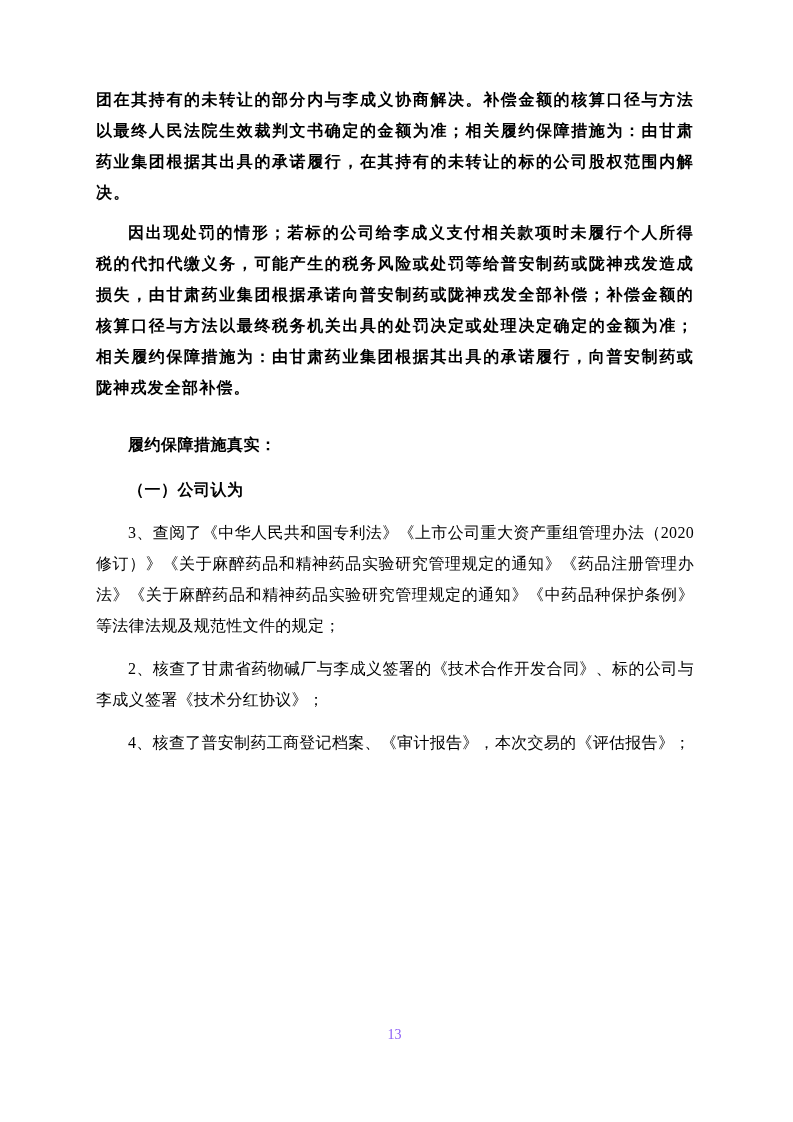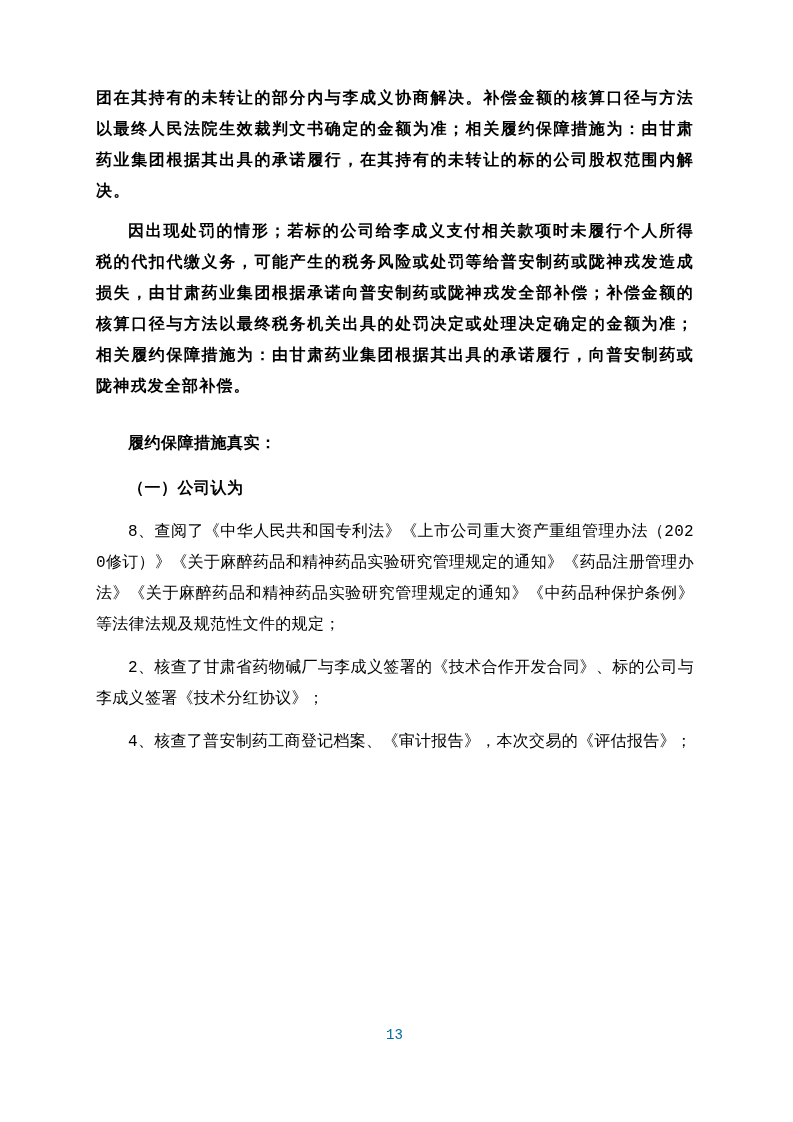--- a/index.html
+++ b/index.html
@@ -6,21 +6,21 @@
       margin: 0;
       padding: 0;
       background: #ffffff;
     }
     .page {
       position: relative;
       width: 789px;
       height: 1122px;
       background: #ffffff;
       color: #000000;
-      font-family: Liberation Mono, monospace;
+      font-family: Liberation Serif, serif;
       overflow: hidden;
       box-sizing: border-box;
     }
     .content {
       position: absolute;
       left: 96px;
       right: 95px;
       top: 84px;
     }
     .para {
@@ -57,39 +57,39 @@
       margin-bottom: 12px;
     }
     .page-number {
       position: absolute;
       top: 1026px;
       left: 0;
       width: 100%;
       text-align: center;
       font-size: 14px;
       line-height: 18px;
-      color: #0369a1;
+      color: #8b5cf6;
     }
   </style>
 </head>
 <body>
 
 <div class="page">
   <div class="content">
 
     <p class="para bold no-indent">团在其持有的未转让的部分内与李成义协商解决。补偿金额的核算口径与方法以最终人民法院生效裁判文书确定的金额为准；相关履约保障措施为：由甘肃药业集团根据其出具的承诺履行，在其持有的未转让的标的公司股权范围内解决。</p>
 
     <p class="para bold">因出现处罚的情形；若标的公司给李成义支付相关款项时未履行个人所得税的代扣代缴义务，可能产生的税务风险或处罚等给普安制药或陇神戎发造成损失，由甘肃药业集团根据承诺向普安制药或陇神戎发全部补偿；补偿金额的核算口径与方法以最终税务机关出具的处罚决定或处理决定确定的金额为准；相关履约保障措施为：由甘肃药业集团根据其出具的承诺履行，向普安制药或陇神戎发全部补偿。</p>
 
 
     <p class="para section-heading">履约保障措施真实：</p>
 
     <p class="para subsection-heading">（一）公司认为</p>
 
-    <p class="para normal">8、查阅了《中华人民共和国专利法》《上市公司重大资产重组管理办法（2020修订）》《关于麻醉药品和精神药品实验研究管理规定的通知》《药品注册管理办法》《关于麻醉药品和精神药品实验研究管理规定的通知》《中药品种保护条例》等法律法规及规范性文件的规定；</p>
+    <p class="para normal">3、查阅了《中华人民共和国专利法》《上市公司重大资产重组管理办法（2020修订）》《关于麻醉药品和精神药品实验研究管理规定的通知》《药品注册管理办法》《关于麻醉药品和精神药品实验研究管理规定的通知》《中药品种保护条例》等法律法规及规范性文件的规定；</p>
 
     <p class="para normal">2、核查了甘肃省药物碱厂与李成义签署的《技术合作开发合同》、标的公司与李成义签署《技术分红协议》；</p>
 
 
     <p class="para normal">4、核查了普安制药工商登记档案、《审计报告》，本次交易的《评估报告》；</p>
 
   </div>
 
   <div class="page-number">13</div>
 </div>

